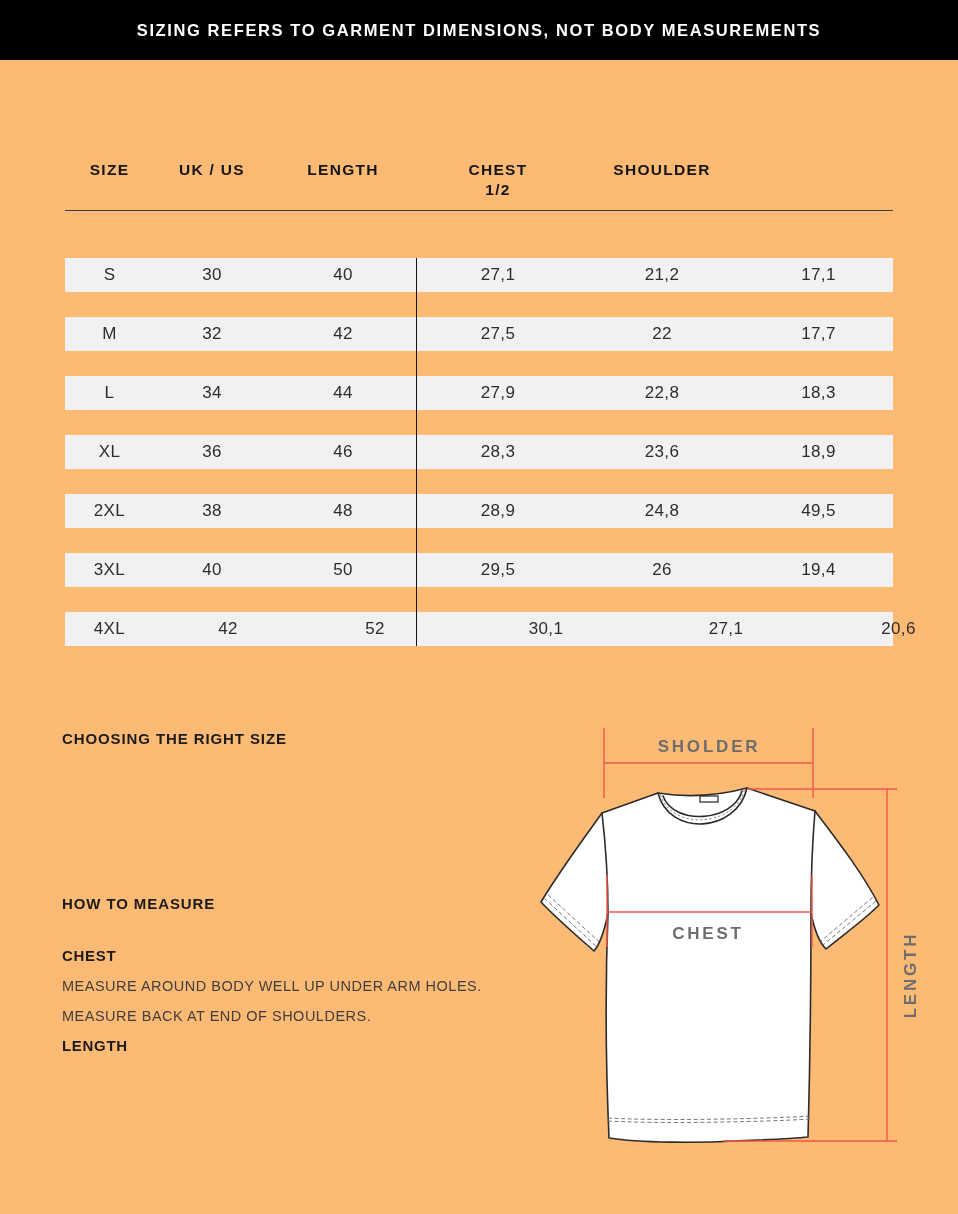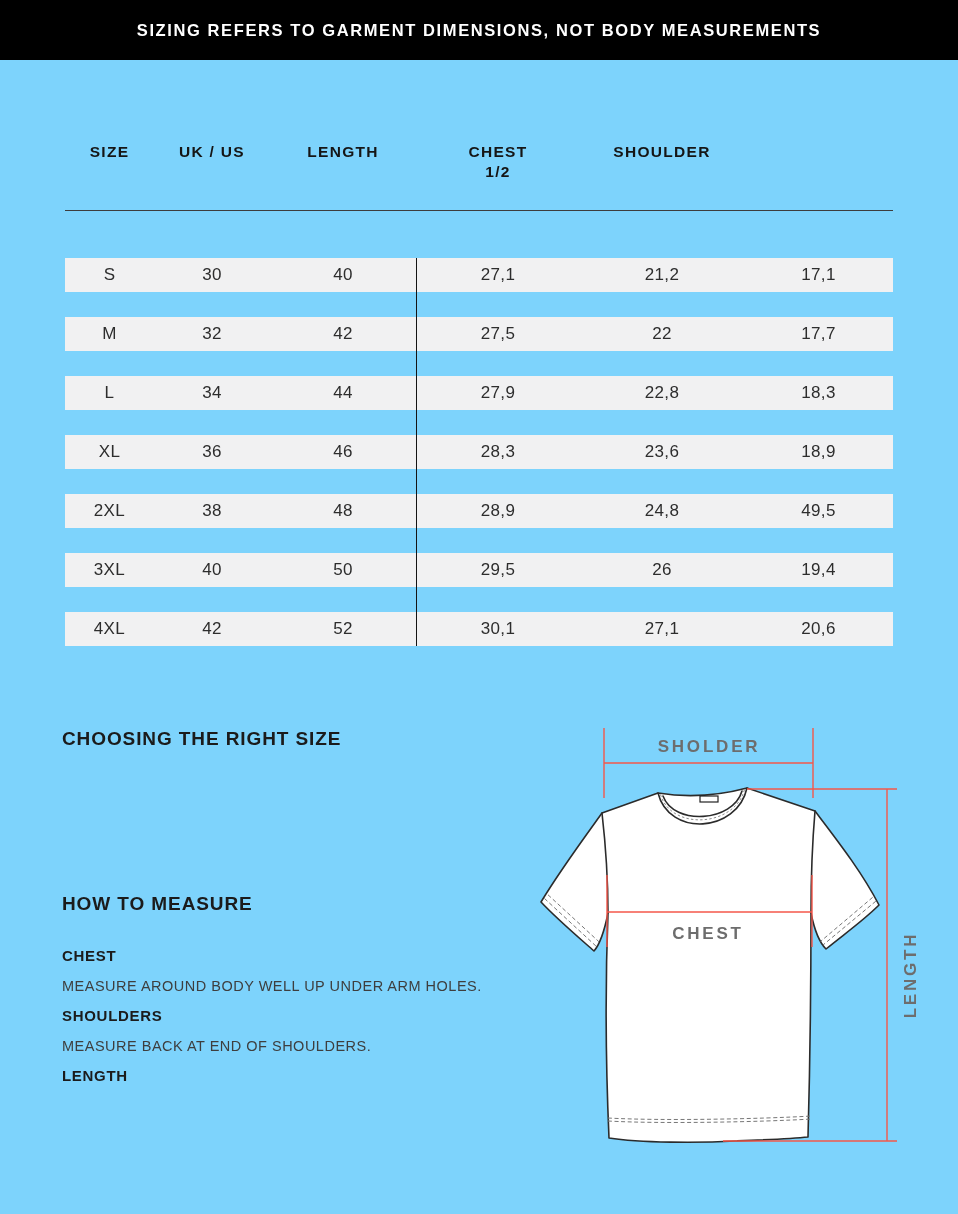--- a/index.html
+++ b/index.html
@@ -1,67 +1,67 @@
 <!DOCTYPE html>
 <html><head>
 <meta charset="utf-8">
 <style>
   * { margin: 0; padding: 0; box-sizing: border-box; }
   html, body { background: #ffffff; }
   .screen {
     position: relative; width: 958px; height: 1214px;
-    background: #7dd3fc; overflow: hidden;
+    background: #fdba74; overflow: hidden;
     font-family: "Liberation Sans", sans-serif;
   }
 
   
   .banner {
     position: absolute; left: 0; top: 0; width: 958px; height: 60px;
     background: #000000; display: flex; align-items: center; justify-content: center;
   }
   .banner span {
     color: #ffffff; font-size: 16.5px; font-weight: bold; letter-spacing: 1.6px;
   }
 
   
   .thead, .trow {
     display: grid;
     grid-template-columns: 89px 116px 146px 164px 164px 149px;
   }
   .thead {
-    position: absolute; left: 65px; top: 142px; width: 828px;
+    position: absolute; left: 65px; top: 160px; width: 828px;
   }
   .thead .hcell {
     text-align: center; font-size: 15.5px; font-weight: bold;
     letter-spacing: 1.3px; color: #151515; line-height: 20px;
   }
   .hrule {
     position: absolute; left: 65px; top: 210px; width: 828px; height: 1px;
     background: #3d3d3d;
   }
   .tbody {
     position: absolute; left: 65px; top: 258px; width: 828px; height: 388px;
   }
   .trow {
     height: 34px; margin-bottom: 25px; background: #f1f1f2;
     align-items: center;
   }
-  .trow:last-child { margin-bottom: 0; }
+  .trow:last-child { margin-bottom: 0; gap: 16px; }
   .tcell {
     text-align: center; font-size: 17px; color: #2d2d2d; letter-spacing: 0.4px;
   }
   .vdivider {
     position: absolute; left: 351px; top: 0; width: 1px; height: 388px;
     background: #141414;
   }
 
   
   .sec-heading {
     position: absolute; left: 62px;
-    font-size: 19px; font-weight: bold; letter-spacing: 0.9px; color: #1b1b1b;
+    font-size: 15px; font-weight: bold; letter-spacing: 0.9px; color: #1b1b1b;
     line-height: 20px;
   }
   #choosing-heading { top: 729px; }
   #howto-heading   { top: 894px; }
   .sec-body {
     position: absolute; left: 62px; top: 773px; width: 460px;
     font-size: 14.5px; line-height: 25.5px; letter-spacing: 0.5px; color: #3e3e3e;
   }
   .measure-list {
     position: absolute; left: 62px; top: 941px; width: 440px;
@@ -163,21 +163,20 @@
       <div class="tcell">20,6</div>
     </div>
   </div>
 
   <h2 class="sec-heading" id="choosing-heading">CHOOSING THE RIGHT SIZE</h2>
 
   <h2 class="sec-heading" id="howto-heading">HOW TO MEASURE</h2>
   <div class="measure-list">
     <div class="m-term">CHEST</div>
     <div class="m-desc">MEASURE AROUND BODY WELL UP UNDER ARM HOLES.</div>
-    <div class="m-term">SHOULDERS</div>
     <div class="m-desc">MEASURE BACK AT END OF SHOULDERS.</div>
     <div class="m-term">LENGTH</div>
   </div>
 
   <svg class="diagram" viewBox="530 700 428 514">
 
     <path class="shirt-fill shirt-line" d="
       M 602 813
       C 584 838 559 872 541 902
       C 557 919 577 936 594 951

